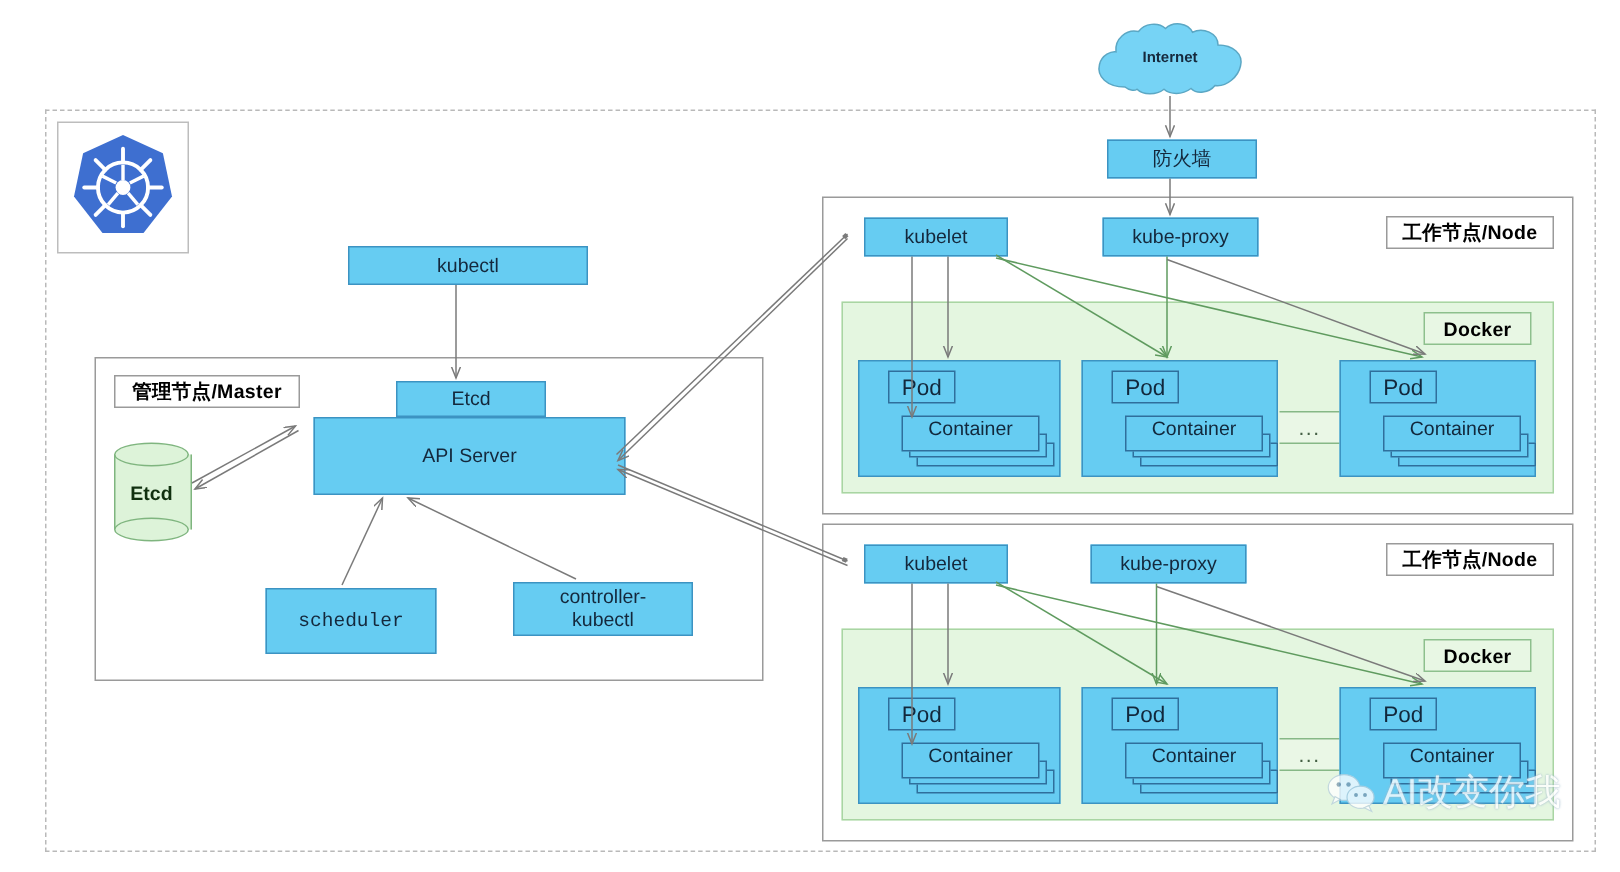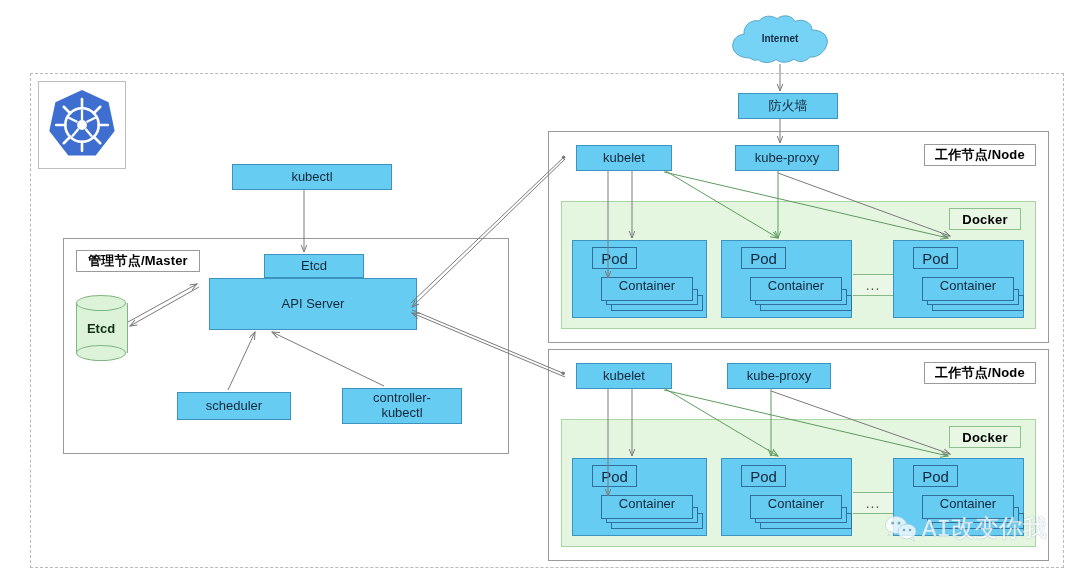--- a/index.html
+++ b/index.html
@@ -127,21 +127,20 @@
     display:flex;align-items:center;justify-content:center;
   }
 
   
   svg.lines{position:absolute;left:0;top:0;width:1080px;height:581px;pointer-events:none;}
 
   
   .watermark{
     position:absolute;display:flex;align-items:center;gap:4px;
     opacity:.78;
-    font-family:Liberation Mono, monospace;
   }
   .watermark .wmtext{
     font-size:24px;color:#ffffff;font-weight:400;
     text-shadow:0 0 1px #9fb8c9, 0 0 2px #9fb8c9;
     letter-spacing:0px;
   }
 </style>
 </head>
 <body>
 
@@ -208,21 +207,21 @@
   </div>
 
   <div class="abs bluebox" style="left:256px;top:254px;width:100px;height:24px;">
     <span>Etcd</span>
   </div>
 
   <div class="abs bluebox" style="left:201px;top:278px;width:208px;height:52px;">
     <span>API Server</span>
   </div>
 
-  <div class="abs bluebox" style="left:169px;top:392px;width:114px;height:28px;">
+  <div class="abs bluebox" style="left:169px;top:392px;width:114px;height:44px;font-family:Liberation Mono, monospace;">
     <span>scheduler</span>
   </div>
 
   <div class="abs bluebox" style="left:334px;top:388px;width:120px;height:36px;">
     <span>controller-
 kubectl</span>
   </div>
 
   <div class="abs plainbox" style="left:540px;top:131px;width:501px;height:212px;"></div>
 

